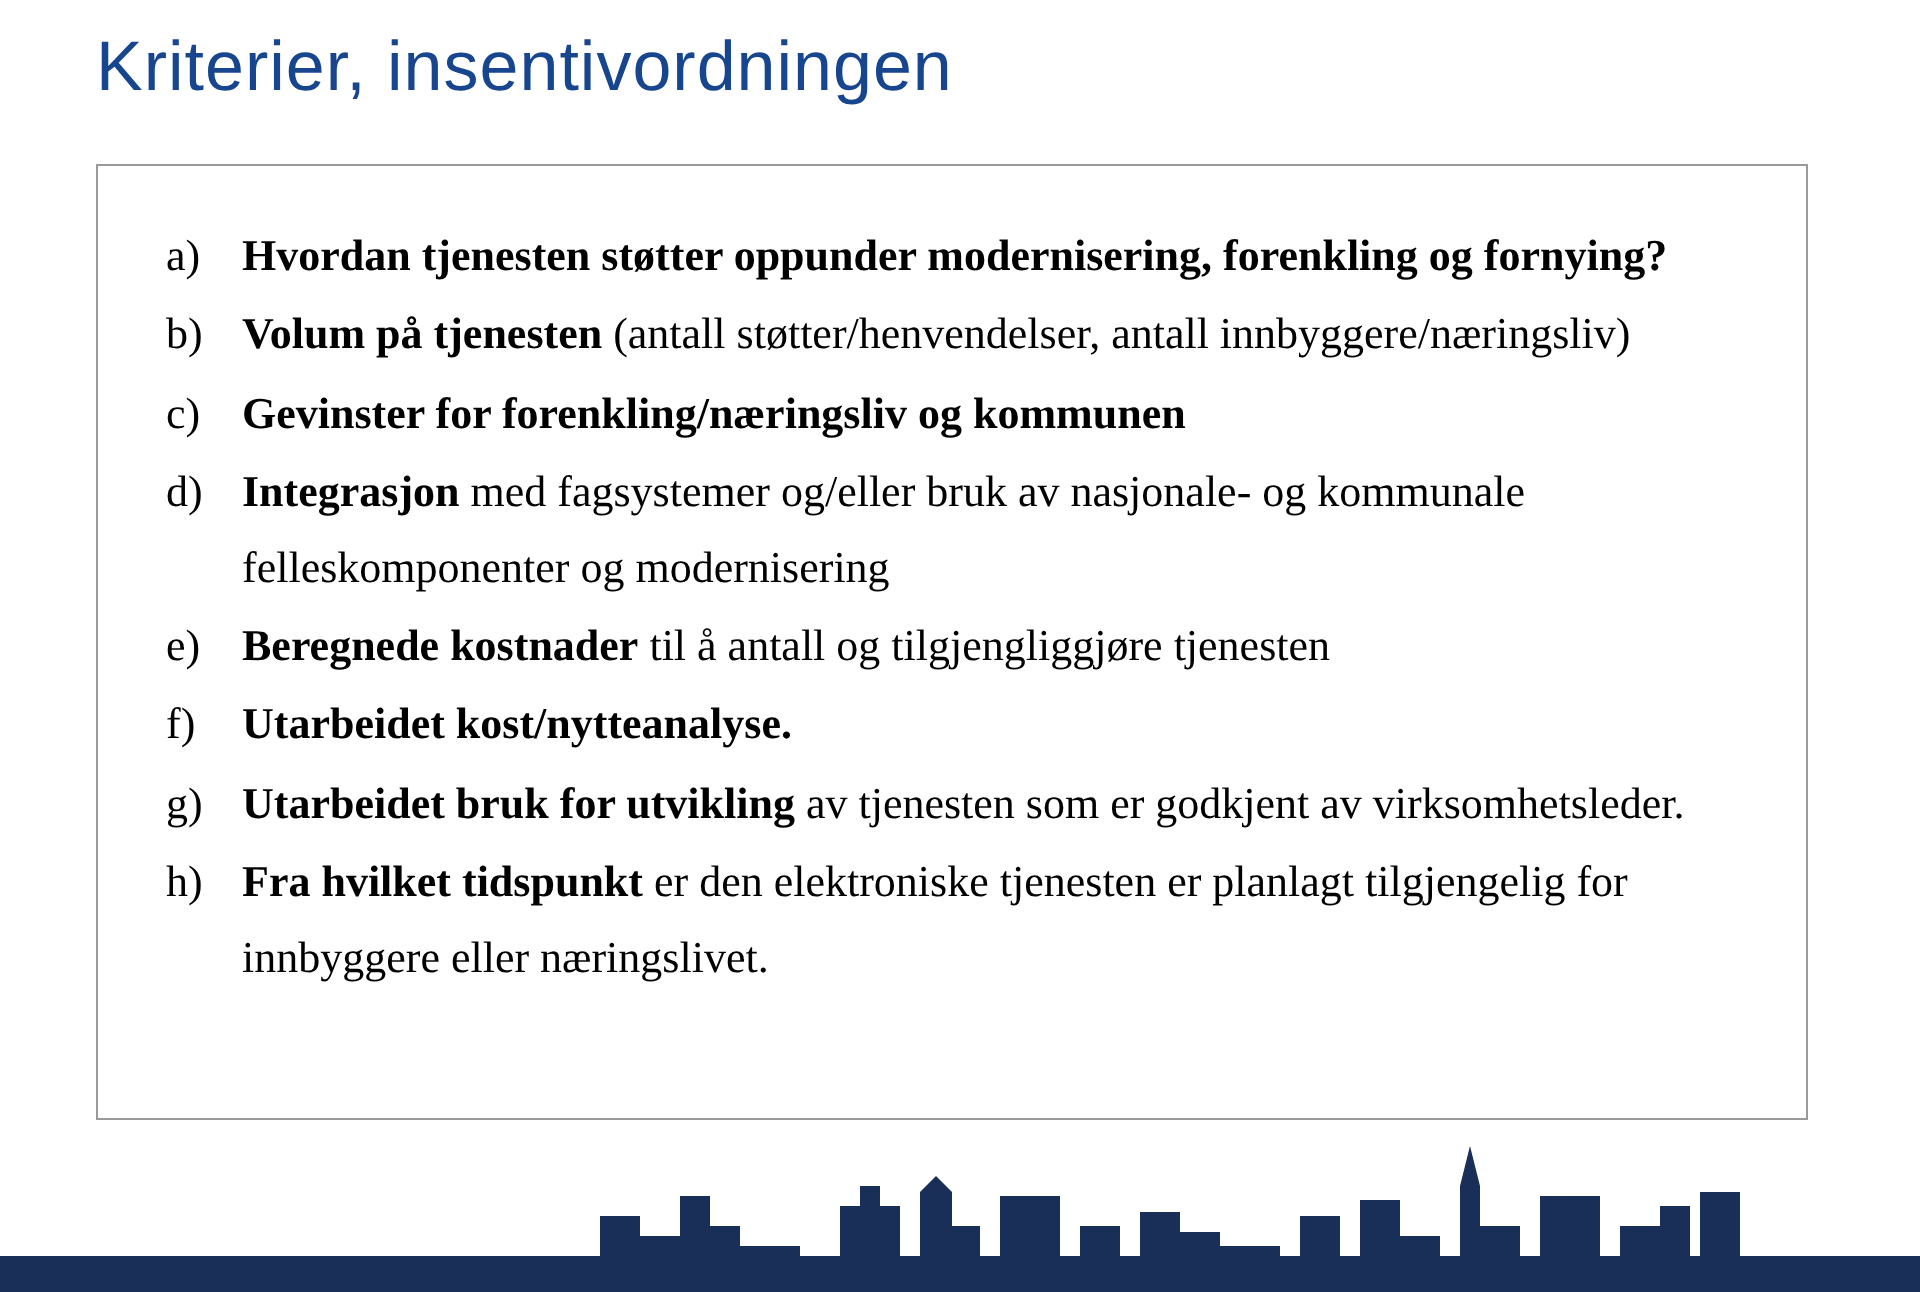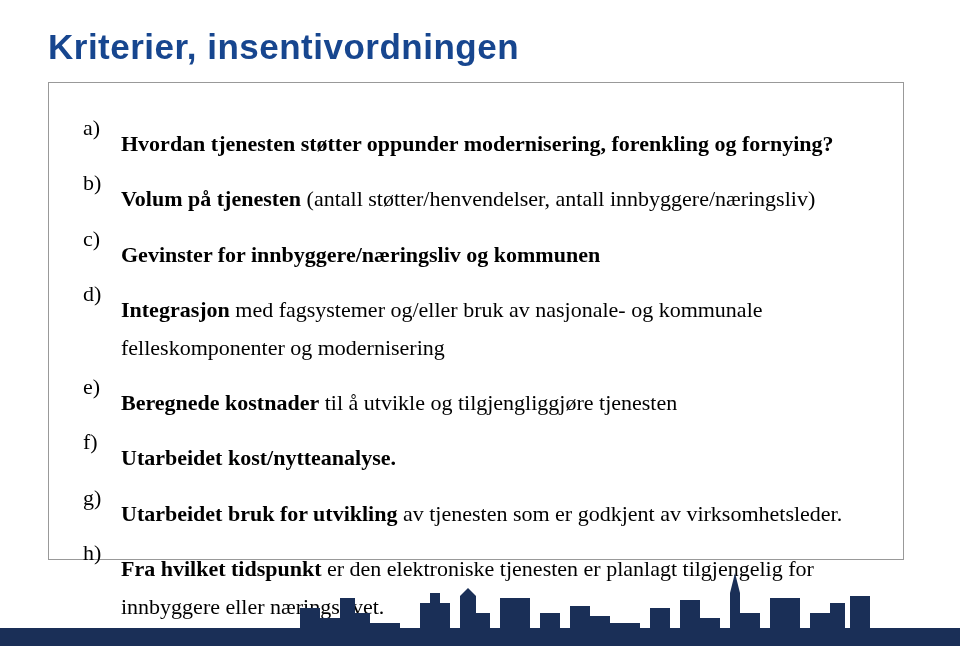--- a/index.html
+++ b/index.html
@@ -5,37 +5,36 @@
   * { box-sizing: border-box; margin: 0; padding: 0; }
   html, body { width: 960px; height: 646px; font-family: "Times New Roman", Times, serif; background: #fff; overflow: hidden; }
   .slide { position: relative; width: 960px; height: 646px; }
   .title {
     position: absolute;
     left: 48px;
     top: 14px;
     font-size: 35px;
     color: #17468f;
     font-family: Arial, Helvetica, sans-serif;
-    font-weight: 700;
+    font-weight: 400;
     letter-spacing: 0.5px;
-    margin-top: 13px;
   }
   .content-box {
     position: absolute;
     left: 48px;
     top: 82px;
     width: 856px;
     height: 478px;
     border: 1px solid #999;
     padding: 26px 32px 24px 34px;
   }
   .list { list-style: none; font-size: 22px; line-height: 1.7; color: #000; }
   .list li { display: flex; margin-bottom: 2px; }
   .marker { flex: 0 0 38px; }
-  .text { flex: 1; margin-top: 16px; }
+  .text { flex: 1; }
   .bold { font-weight: bold; }
   .skyline {
     position: absolute;
     bottom: 0;
     left: 0;
     width: 960px;
     height: 78px;
   }
 </style>
 </head>
@@ -50,29 +49,29 @@
       <li>
         <span class="marker">a)</span>
         <span class="text"><span></span><span class="bold">Hvordan tjenesten støtter oppunder modernisering, forenkling og fornying?</span><span></span></span>
       </li>
       <li>
         <span class="marker">b)</span>
         <span class="text"><span></span><span class="bold">Volum på tjenesten</span><span> (antall støtter/henvendelser, antall innbyggere/næringsliv)</span></span>
       </li>
       <li>
         <span class="marker">c)</span>
-        <span class="text"><span></span><span class="bold">Gevinster for innbyggere/næringsliv og kommunen</span><span></span></span>
+        <span class="text"><span></span><span class="bold">Gevinster for forenkling/næringsliv og kommunen</span><span></span></span>
       </li>
       <li>
         <span class="marker">d)</span>
         <span class="text"><span></span><span class="bold">Integrasjon</span><span> med fagsystemer og/eller bruk av nasjonale- og kommunale felleskomponenter og modernisering</span></span>
       </li>
       <li>
         <span class="marker">e)</span>
-        <span class="text"><span></span><span class="bold">Beregnede kostnader</span><span> til å utvikle og tilgjengliggjøre tjenesten</span></span>
+        <span class="text"><span></span><span class="bold">Beregnede kostnader</span><span> til å antall og tilgjengliggjøre tjenesten</span></span>
       </li>
       <li>
         <span class="marker">f)</span>
         <span class="text"><span></span><span class="bold">Utarbeidet kost/nytteanalyse.</span><span></span></span>
       </li>
       <li>
         <span class="marker">g)</span>
         <span class="text"><span></span><span class="bold">Utarbeidet bruk for utvikling</span><span> av tjenesten som er godkjent av virksomhetsleder.</span></span>
       </li>
       <li>

